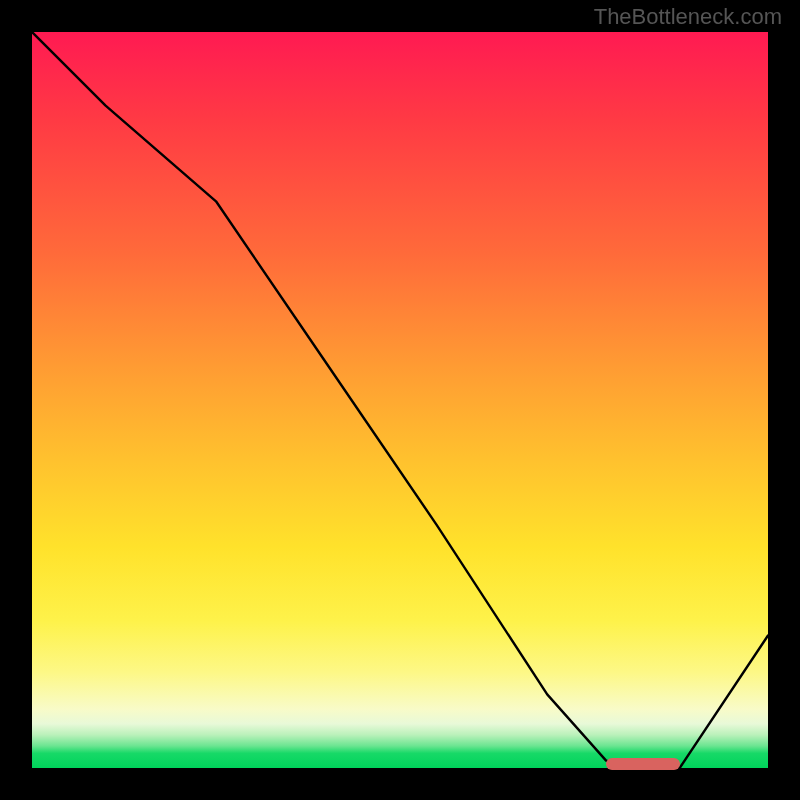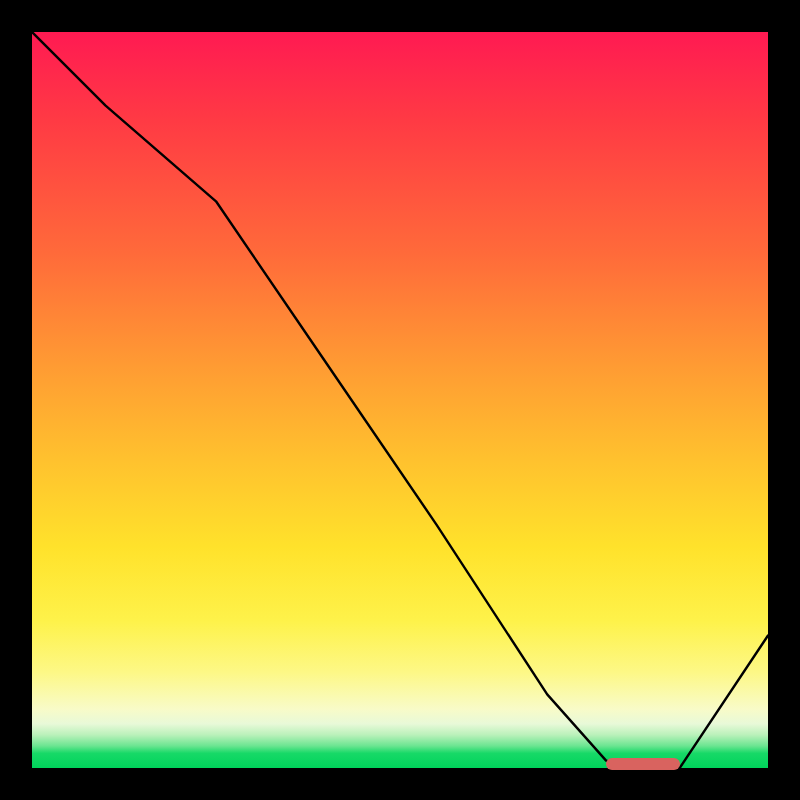--- a/index.html
+++ b/index.html
@@ -75,20 +75,21 @@
     border-radius: 6px;
     background: #d9635f;
     z-index: 3;
   }
 </style>
 </head>
 <body>
 
 <div class="stage">
 
+  <div class="watermark">TheBottleneck.com</div>
 
   <div class="plot">
     <div class="gradient"></div>
 
     <svg class="curve-svg" viewBox="0 0 736 736" preserveAspectRatio="none">
       <path d="M0.0 0.0 L73.6 73.6 L184.0 169.3 L294.4 331.2 L404.8 493.1 L515.2 662.4 L574.1 728.6 L603.5 736.0 L647.7 736.0 L736.0 603.5" fill="none" stroke="#000" stroke-width="2.4" stroke-linejoin="round" stroke-linecap="round"></path>
     </svg>
 
     <div class="marker" style="left: 574.08px; width: 73.6px; top: 726.32px;"></div>
   </div>

